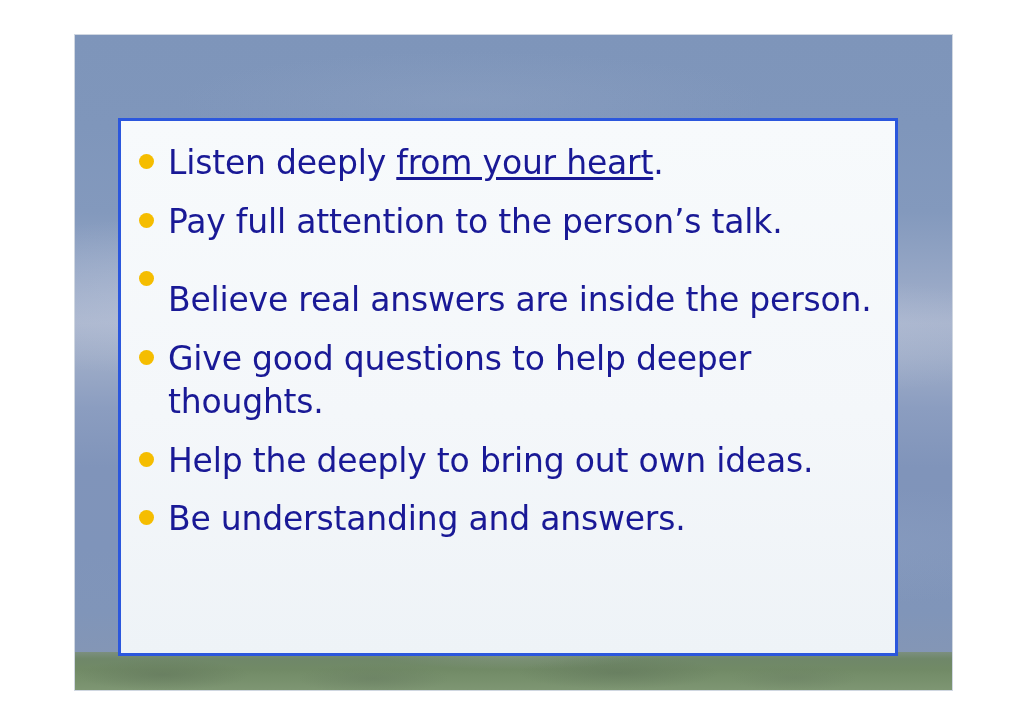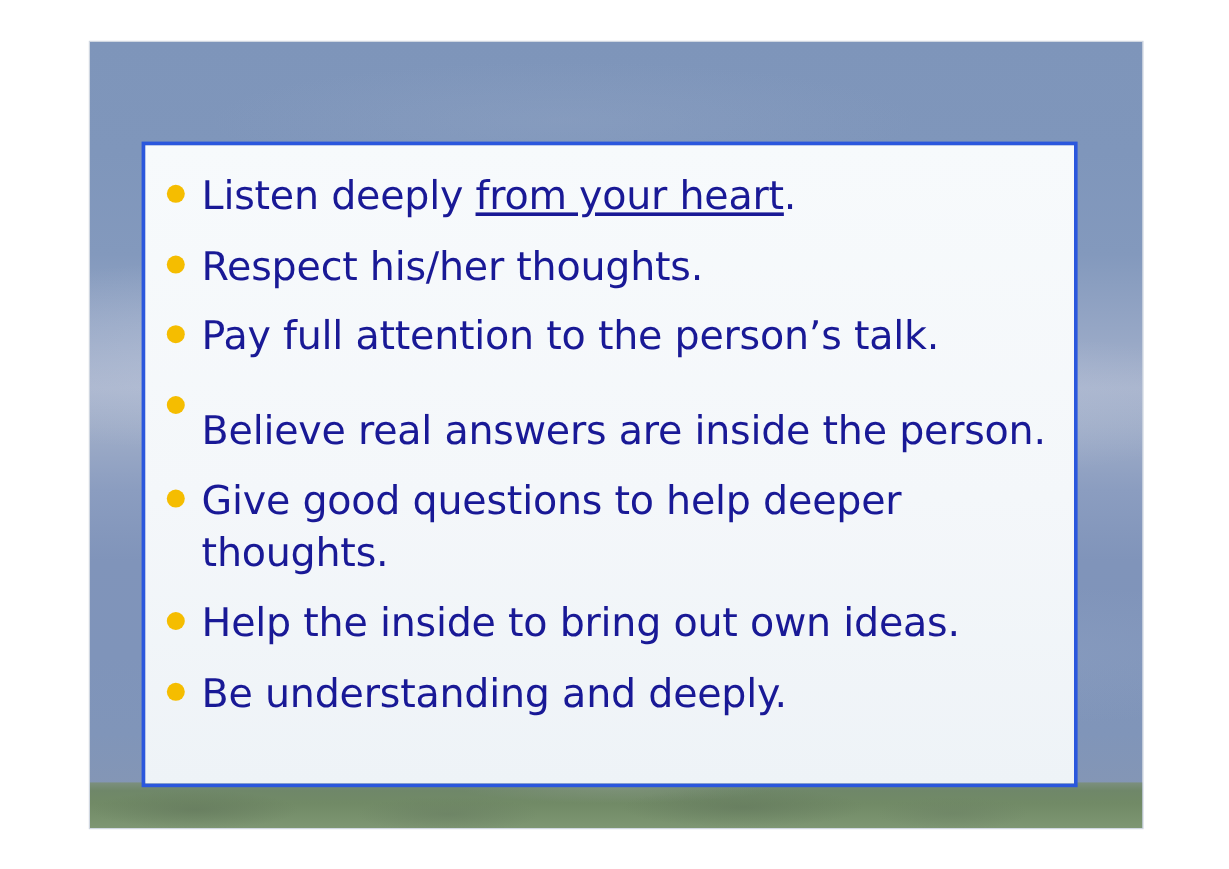--- a/index.html
+++ b/index.html
@@ -138,39 +138,35 @@
   <div class="bg-ground-mottle"></div>
 
   <div id="content-box">
     <ul id="bullet-list">
         <li class="bullet-item">
           <span class="bullet-dot" style="background: rgb(245, 189, 0);"></span>
           <span class="bullet-text" style="color: rgb(25, 25, 150);"><span>Listen deeply </span><span class="u">from your heart</span><span>.</span></span>
         </li>
         <li class="bullet-item">
           <span class="bullet-dot" style="background: rgb(245, 189, 0);"></span>
-          <span class="bullet-text" style="color: rgb(25, 25, 150);"><span>Respect his/her thoughts.</span></span>
-        </li>
-        <li class="bullet-item">
-          <span class="bullet-dot" style="background: rgb(245, 189, 0);"></span>
           <span class="bullet-text" style="color: rgb(25, 25, 150); text-align: center;"><span>Pay full attention to the person’s talk.</span></span>
         </li>
         <li class="bullet-item">
           <span class="bullet-dot" style="background: rgb(245, 189, 0);"></span>
           <span class="bullet-text" style="color: rgb(25, 25, 150); margin-top: 20px;"><span>Believe real answers are inside the person.</span></span>
         </li>
         <li class="bullet-item">
           <span class="bullet-dot" style="background: rgb(245, 189, 0);"></span>
           <span class="bullet-text" style="color: rgb(25, 25, 150);"><span>Give good questions to help deeper
 thoughts.</span></span>
         </li>
         <li class="bullet-item">
           <span class="bullet-dot" style="background: rgb(245, 189, 0);"></span>
-          <span class="bullet-text" style="color: rgb(25, 25, 150);"><span>Help the inside to bring out own ideas.</span></span>
+          <span class="bullet-text" style="color: rgb(25, 25, 150);"><span>Help the deeply to bring out own ideas.</span></span>
         </li>
         <li class="bullet-item">
           <span class="bullet-dot" style="background: rgb(245, 189, 0);"></span>
-          <span class="bullet-text" style="color: rgb(25, 25, 150);"><span>Be understanding and deeply.</span></span>
+          <span class="bullet-text" style="color: rgb(25, 25, 150);"><span>Be understanding and answers.</span></span>
         </li>
       </ul>
   </div>
 
 </div>
 
 </body></html>

